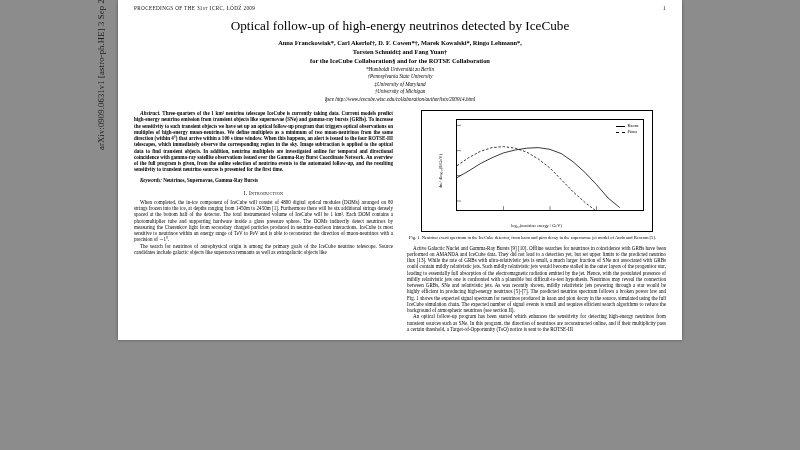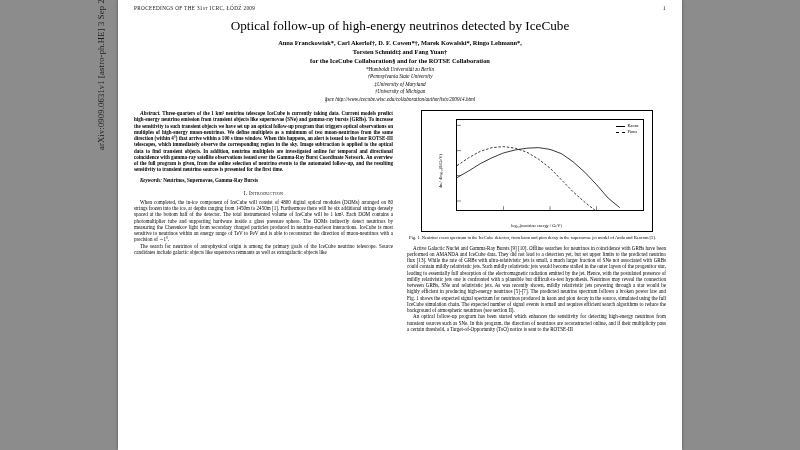--- a/index.html
+++ b/index.html
@@ -6,21 +6,21 @@
   html, body { margin:0; padding:0; }
   body {
     width: 800px; height: 450px;
     background: #8c8c8c;
     font-family: "Liberation Serif", serif;
     overflow: hidden;
   }
   .page {
     position: absolute;
     left: 118px; top: 0px;
-    width: 564px; height: 450px;
+    width: 564px; height: 340px;
     background: #ffffff;
     box-shadow: 0 0 3px rgba(0,0,0,0.4);
     overflow: hidden;
   }
   .arxiv-stamp {
     position: absolute;
     left: 96px; top: 150px;
     width: 200px;
     transform: rotate(-90deg);
     transform-origin: 0 0;

